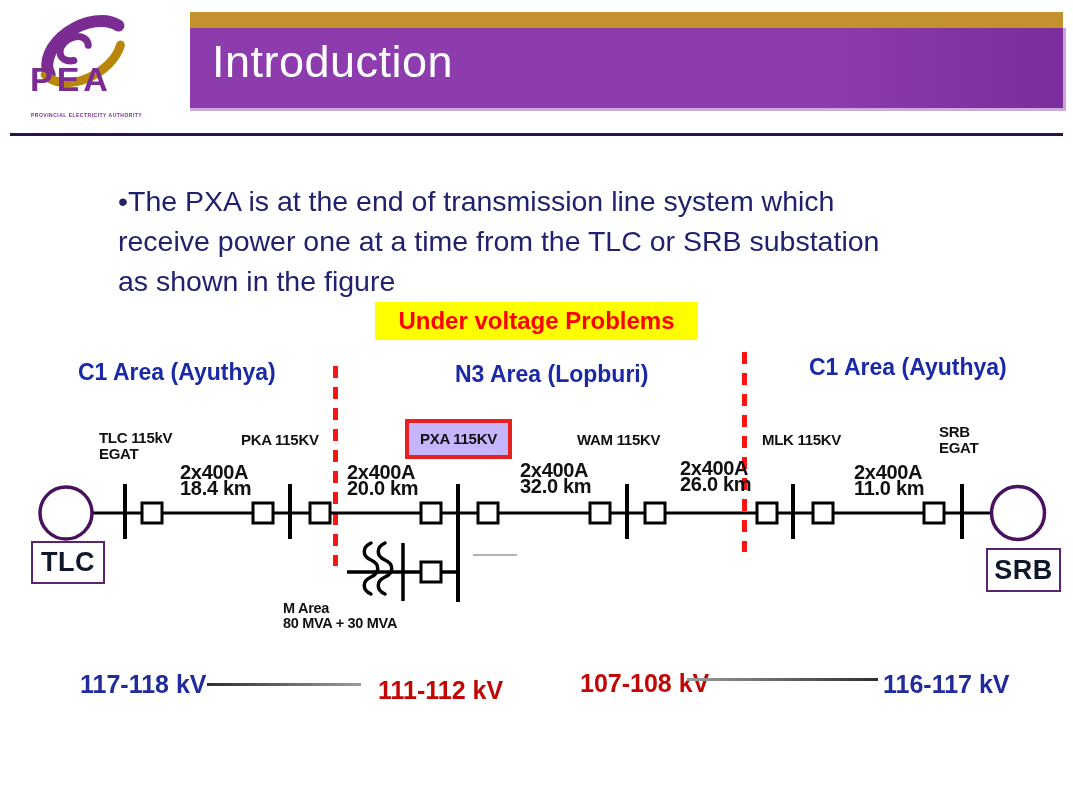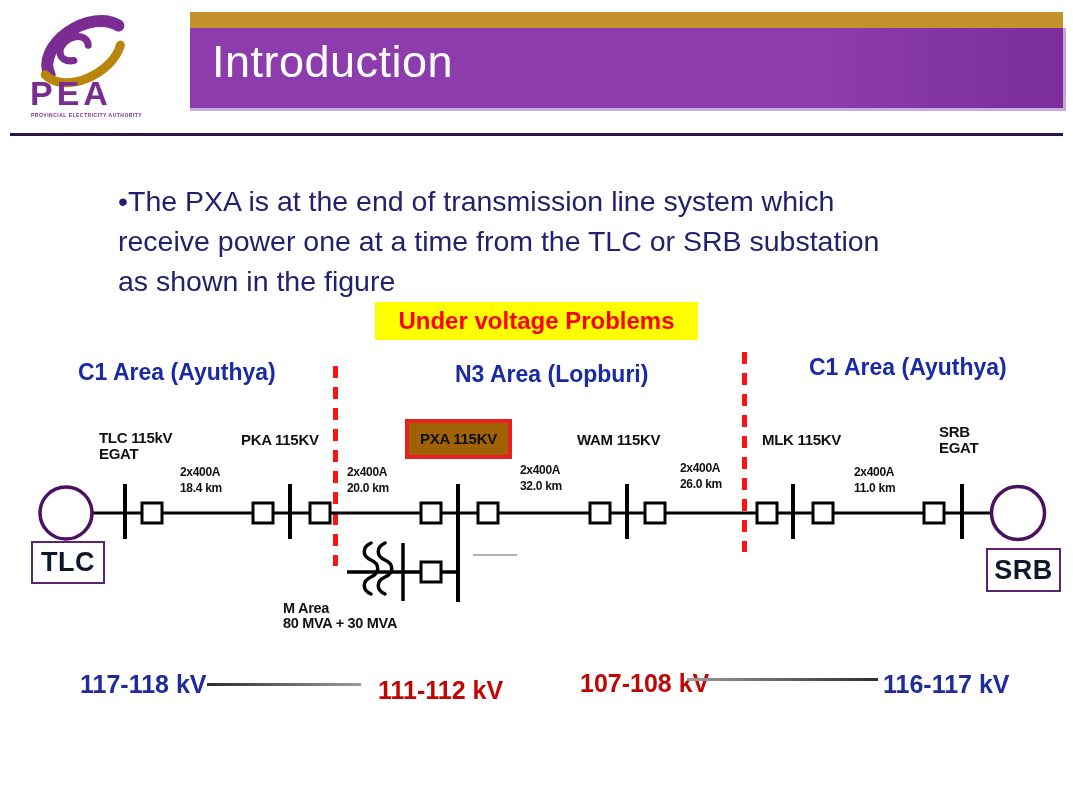--- a/index.html
+++ b/index.html
@@ -10,41 +10,41 @@
   
   .gold-strip{left:190px;top:12px;width:873px;height:16px;background:#C3922E;}
   .purple-bar{left:190px;top:28px;width:873px;height:80px;
               background:linear-gradient(to right,#8D3CAE 0%,#8D3CAE 72%,#7A2D9B 100%);
               border-right:3px solid #C9A6DA;border-bottom:3px solid #CDABDC;box-sizing:content-box;}
   .page-title{left:212px;top:36px;font-size:45px;color:#ffffff;letter-spacing:0.5px;}
   .head-rule{left:10px;top:133px;width:1053px;height:3px;background:#2E1145;}
 
   
   .logo-svg{left:22px;top:2px;}
-  .logo-pea{left:30px;top:74px;font-size:34px;font-weight:bold;color:#7B2C92;letter-spacing:4px;}
+  .logo-pea{left:30px;top:60px;font-size:34px;font-weight:bold;color:#7B2C92;letter-spacing:4px;}
   .logo-sub{left:31px;top:112px;font-size:5px;font-weight:bold;color:#7B2C92;letter-spacing:0.5px;}
 
   
   .intro{left:118px;top:181px;width:860px;font-size:28.5px;line-height:40px;color:#22216E;}
 
   
   .banner{left:375px;top:302px;width:323px;height:38px;background:#FFFF00;}
   .banner-text{width:100%;text-align:center;line-height:38px;font-size:24px;font-weight:bold;color:#FF0000;}
 
   
   .area-label{font-size:23px;font-weight:bold;color:#1A2AA6;white-space:nowrap;}
 
   
   .dash-red{width:5px;background:repeating-linear-gradient(to bottom,#FF1212 0 12px,rgba(0,0,0,0) 12px 21px);}
 
   
   .st-label{font-size:15px;font-weight:600;line-height:16px;color:#111;letter-spacing:-0.3px;white-space:nowrap;}
-  .seg-label{font-size:12px;font-weight:600;line-height:16px;color:#111;letter-spacing:-0.3px;white-space:nowrap;}
+  .seg-label{font-size:20px;font-weight:600;line-height:16px;color:#111;letter-spacing:-0.3px;white-space:nowrap;}
   .pxa-box{left:405px;top:419px;width:107px;height:40px;border:4px solid #E8201F;box-sizing:border-box;
-           display:flex;align-items:center;justify-content:center;background:#a16207;}
+           display:flex;align-items:center;justify-content:center;background:#c4b5fd;}
   .pxa-box .st-label{line-height:32px;}
 
   .src-box{border:2.5px solid #5A2470;background:#fff;display:flex;align-items:center;justify-content:center;}
   .src-box span{font-size:27px;font-weight:bold;color:#0f172a;letter-spacing:0.5px;}
 
   .load-label{font-size:14.5px;font-weight:600;line-height:15px;color:#111;letter-spacing:-0.3px;white-space:nowrap;}
 
   
   .volt{font-size:25px;font-weight:bold;white-space:nowrap;}
   .volt-blue{color:#202C9C;}

